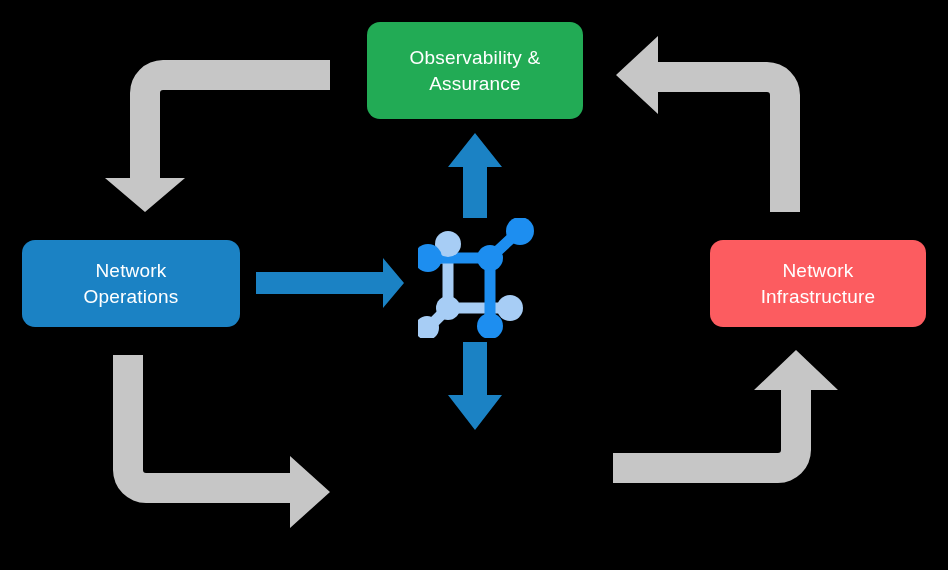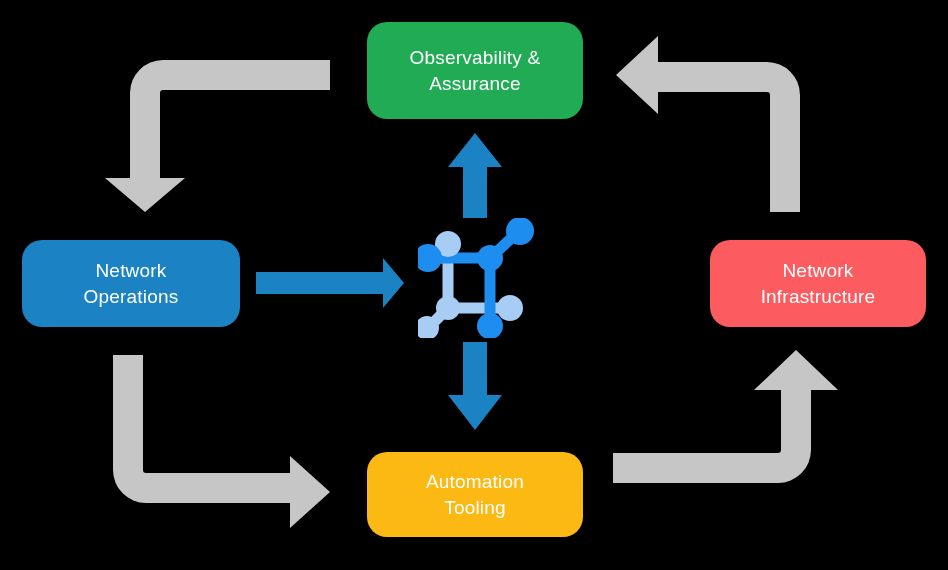--- a/index.html
+++ b/index.html
@@ -10,21 +10,21 @@
   #canvas {
     position: relative;
     width: 948px;
     height: 570px;
     background: #000000;
     overflow: hidden;
     font-family: "Liberation Sans", "DejaVu Sans", sans-serif;
   }
   .node-box {
     position: absolute;
-    border-radius: 20px;
+    border-radius: 13px;
     display: flex;
     align-items: center;
     justify-content: center;
     text-align: center;
     color: #ffffff;
     font-size: 19px;
     line-height: 1.35;
     font-weight: 400;
     letter-spacing: 0.2px;
     box-sizing: border-box;
@@ -194,18 +194,14 @@
   <div class="node-box" id="box-operations">
     <span class="node-label">Network
 Operations</span>
   </div>
 
   <div class="node-box" id="box-infrastructure">
     <span class="node-label">Network
 Infrastructure</span>
   </div>
 
-  <div class="node-box" id="box-automation">
-    <span class="node-label">Automation
-Tooling</span>
-  </div>
 
 </div>
 
 </body></html>

